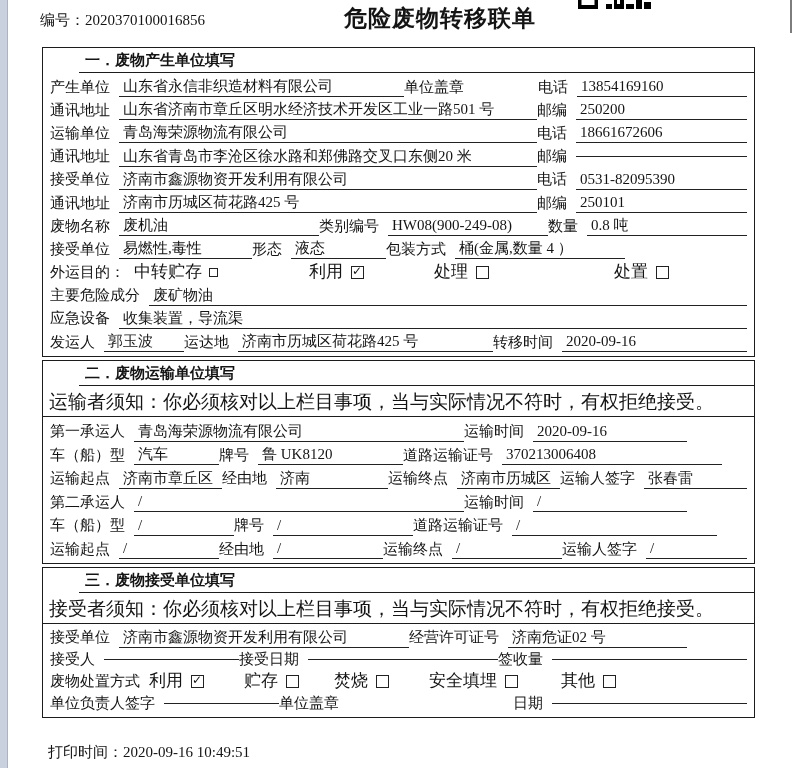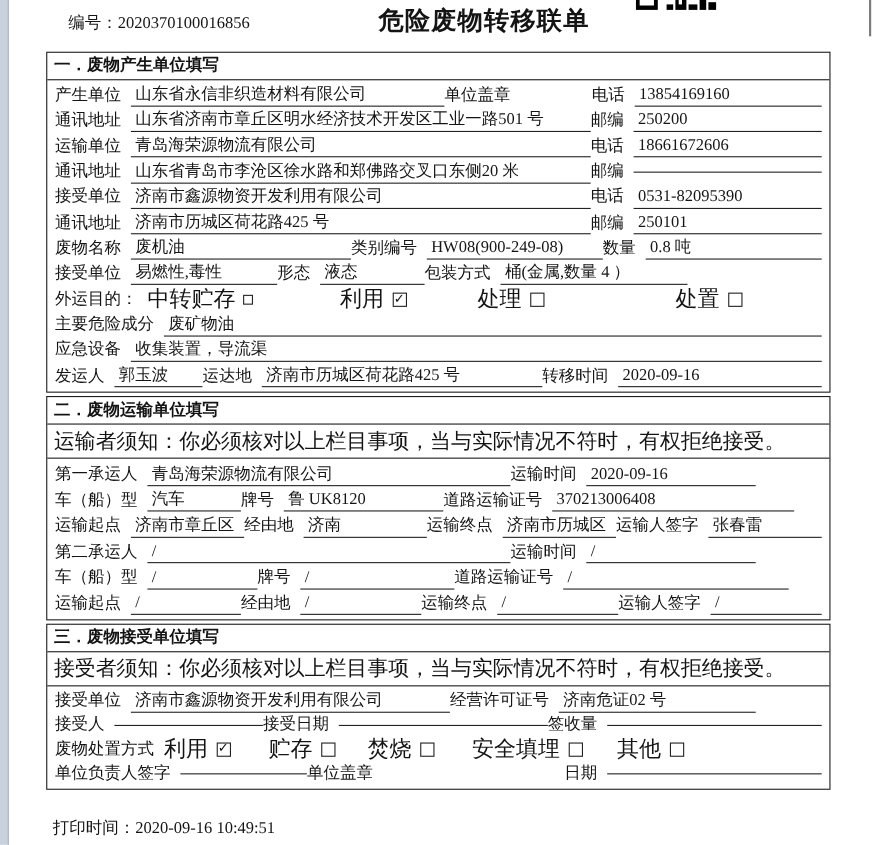--- a/index.html
+++ b/index.html
@@ -4,40 +4,40 @@
 <style>
   html,body{margin:0;padding:0;}
   body{
     width:796px;height:768px;background:#ffffff;position:relative;overflow:hidden;
     font-family:"Liberation Serif","DejaVu Serif",serif;color:#141414;
   }
   
   .edge-left{position:absolute;left:0;top:0;width:7px;height:768px;background:#c9d0de;border-right:1px solid #aab2c4;}
   .edge-frag-right{position:absolute;left:790px;top:0;width:2px;height:33px;background:#7d7d7d;}
 
-  .serial{position:absolute;left:62px;top:11px;font-size:15px;white-space:nowrap;}
+  .serial{position:absolute;left:40px;top:11px;font-size:15px;white-space:nowrap;}
   .doc-title{position:absolute;left:120px;top:3px;width:640px;text-align:center;
     font-size:23px;font-weight:bold;letter-spacing:1px;}
   .qr{position:absolute;left:578px;top:0;}
 
   #form-sections{position:absolute;left:42px;top:47px;width:713px;display:flex;flex-direction:column;gap:3px;}
   .section-box{border:1.5px solid #1c1c1c;background:#fff;box-sizing:border-box;}
-  .section-header{font-weight:bold;font-size:15px;padding:3px 6px 2px 6px;border-bottom:1.5px solid #1c1c1c;line-height:19px;}
+  .section-header{font-weight:bold;font-size:15px;padding:3px 6px 2px 6px;border-bottom:1.5px solid #1c1c1c;line-height:19px;margin-left:36px;}
   .notice-row{font-size:19px;padding:6px 6px 5px 6px;border-bottom:1.5px solid #1c1c1c;line-height:19px;}
   .rows{padding:2px 7px 3px 7px;}
   .form-row{display:flex;align-items:center;}
   .sec-0 .form-row{height:23.2px;}
   .sec-1 .form-row{height:23.5px;}
   .sec-2 .form-row{height:22px;}
   .lbl,.txt{white-space:nowrap;margin-right:9px;font-size:15px;line-height:20px;flex:none;box-sizing:border-box;}
   .field{border-bottom:1px solid #222;font-size:15px;line-height:20px;padding:0 4px;
     white-space:nowrap;box-sizing:border-box;overflow:hidden;flex:none;}
   .field.flex{flex:1 1 auto;}
   .cbg{display:flex;align-items:center;box-sizing:border-box;height:20px;}
-  .cb-lbl{font-size:20px;white-space:nowrap;line-height:20px;}
+  .cb-lbl{font-size:17px;white-space:nowrap;line-height:20px;}
   .cb-box{width:11px;height:11px;border:1.5px solid #222;display:inline-block;margin-left:8px;position:relative;flex:none;}
   .cb-box.sm{width:7px;height:7px;border-width:1px;margin-left:7px;}
   .cb-box.checked::after{content:"\2713";position:absolute;left:0px;top:-3px;font-size:12px;
     font-family:"DejaVu Sans",sans-serif;color:#111;}
   .print-line{position:absolute;left:48px;top:743px;font-size:15px;white-space:nowrap;}
 </style>
 </head>
 <body>
 
 <div class="edge-left"></div>

